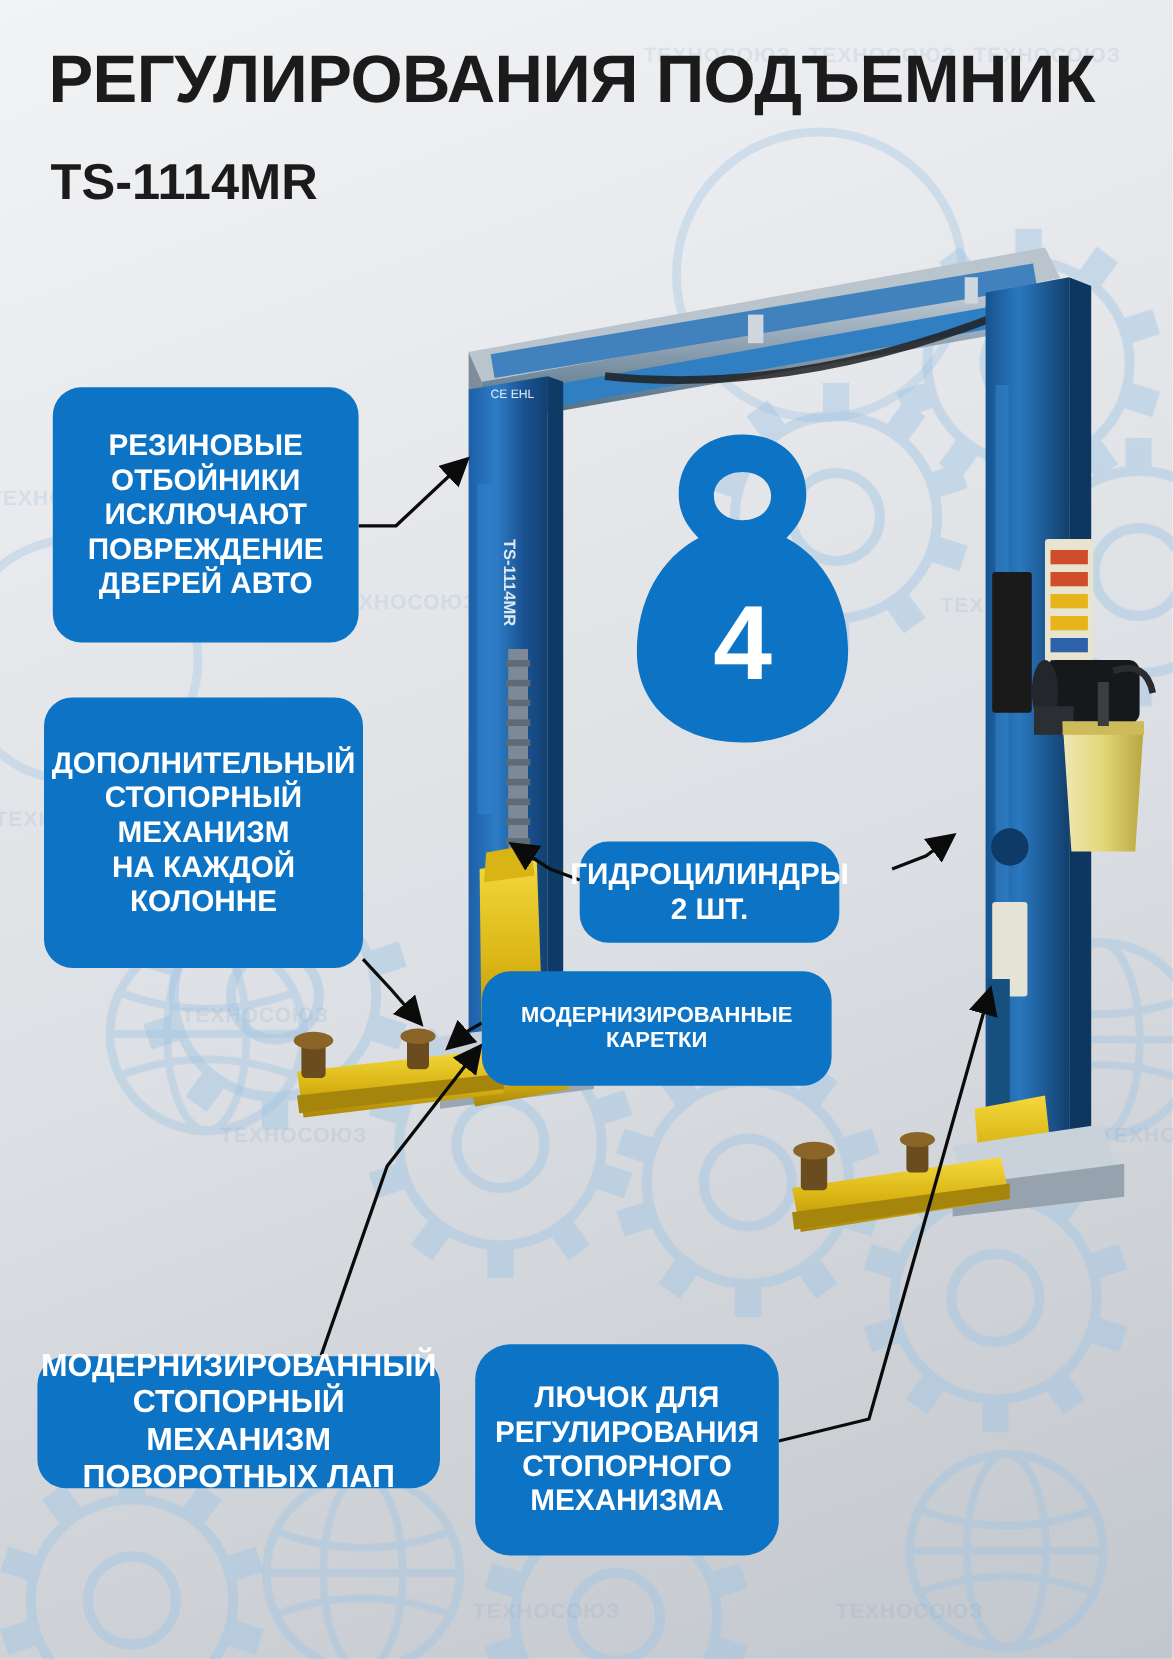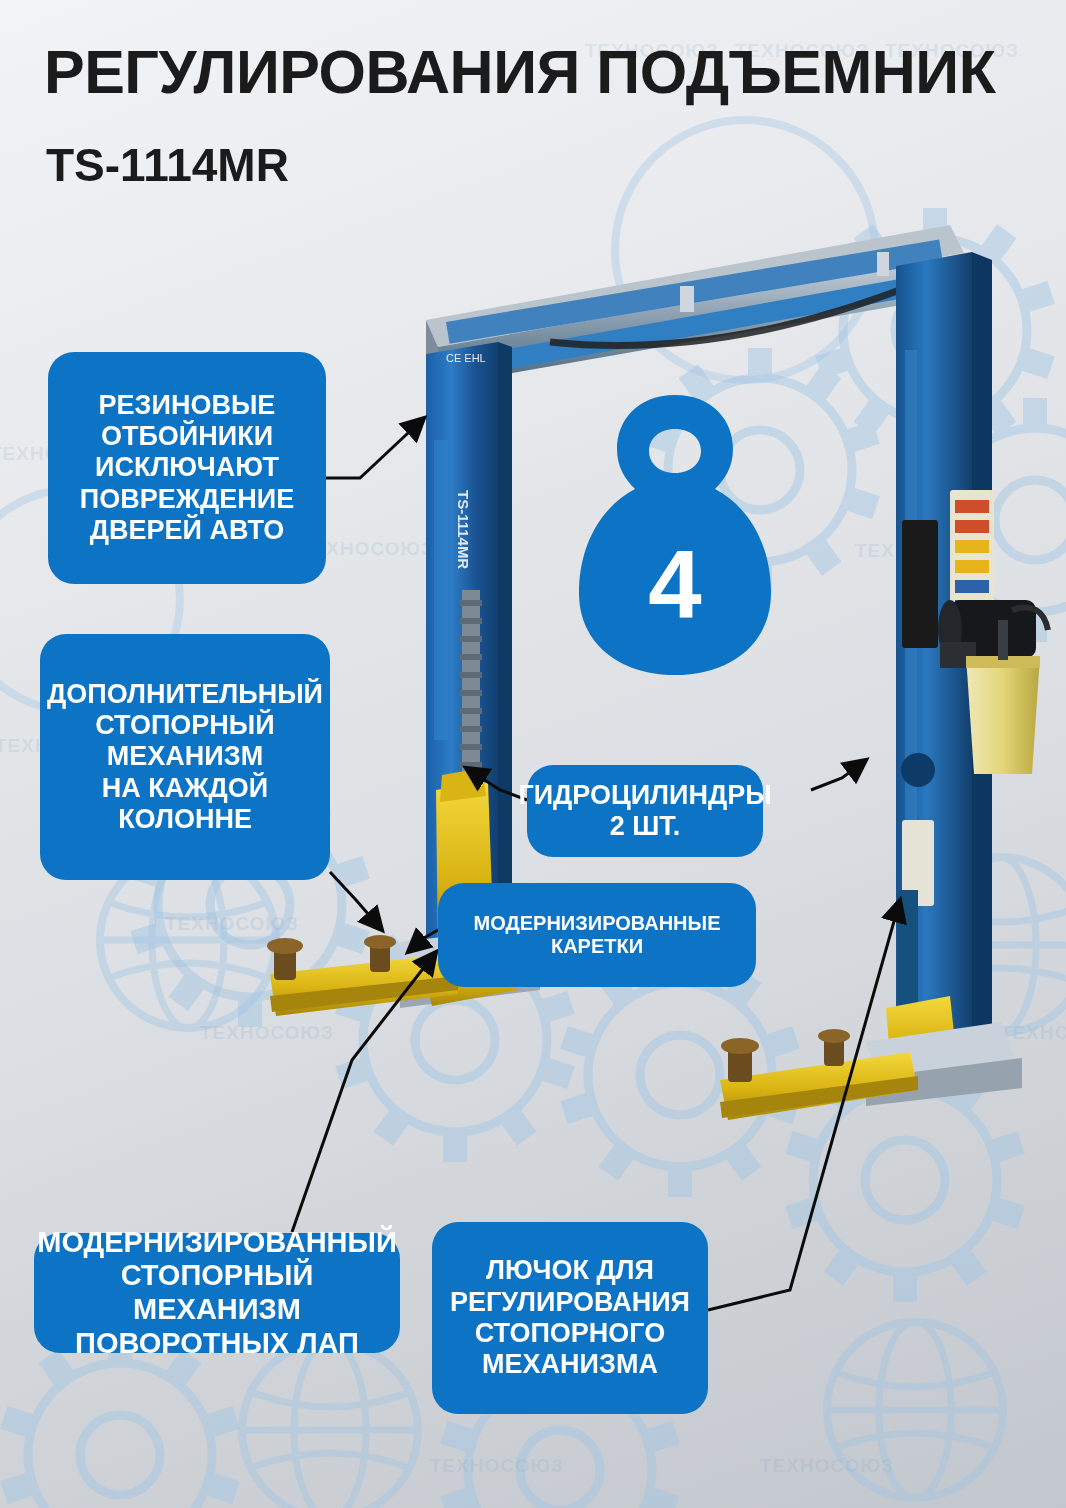--- a/index.html
+++ b/index.html
@@ -84,21 +84,21 @@
     padding: 12px 14px;
     box-sizing: border-box;
     white-space: pre-line;
   }
 
   #callout-0 { left: 48px;  top: 352px;  width: 278px; height: 232px; font-size: 27px; }
   #callout-1 { left: 40px;  top: 634px;  width: 290px; height: 246px; font-size: 27px; }
   #callout-2 { left: 527px; top: 765px;  width: 236px; height: 92px;  font-size: 27px; }
   #callout-3 { left: 438px; top: 883px;  width: 318px; height: 104px; font-size: 20px; }
   #callout-4 { left: 34px;  top: 1233px; width: 366px; height: 120px; font-size: 29px; }
-  #callout-5 { left: 432px; top: 1222px; width: 276px; height: 192px; font-size: 27px; }
+  #callout-5 { left: 432px; top: 1222px; width: 276px; height: 192px; font-size: 27px; border-radius: 32px; }
 
   
   .badge {
     position: absolute;
     left: 565px;
     top: 385px;
     width: 220px;
     height: 300px;
   }
   .badge-tons {

